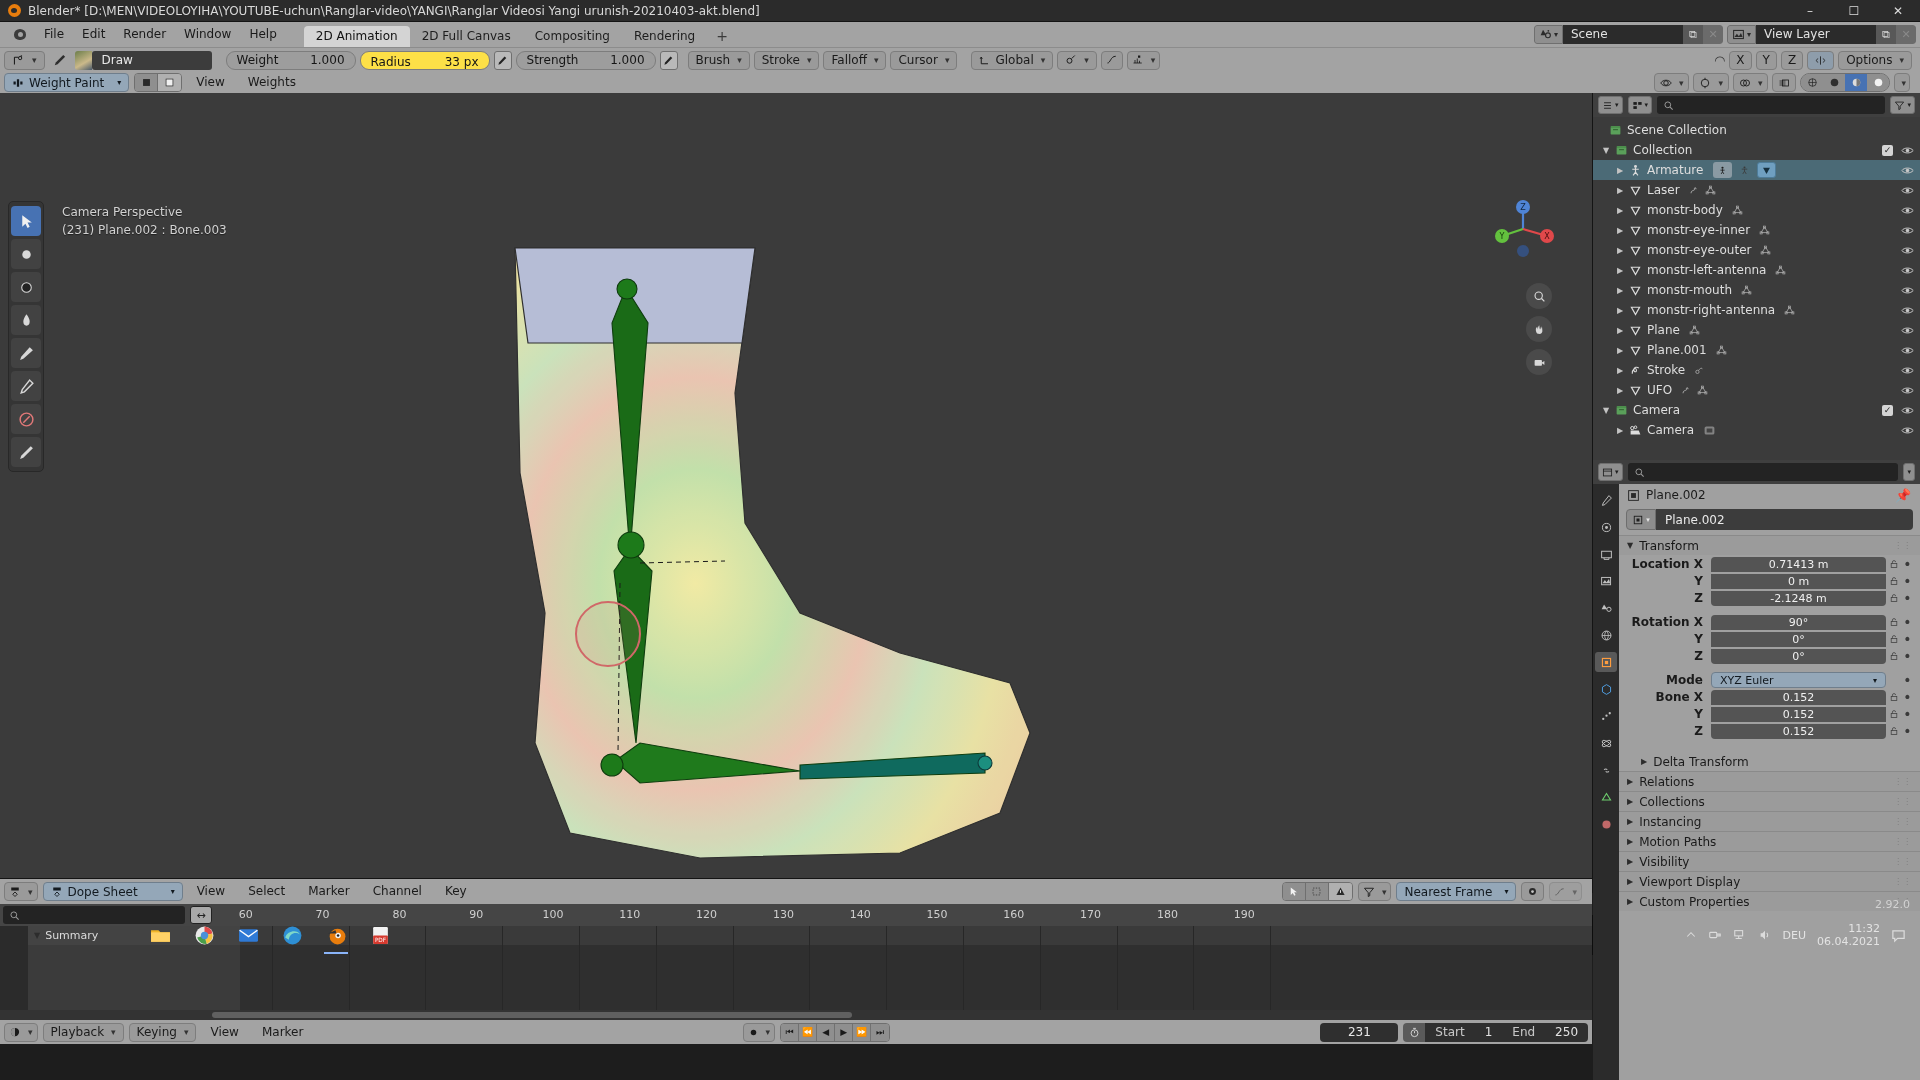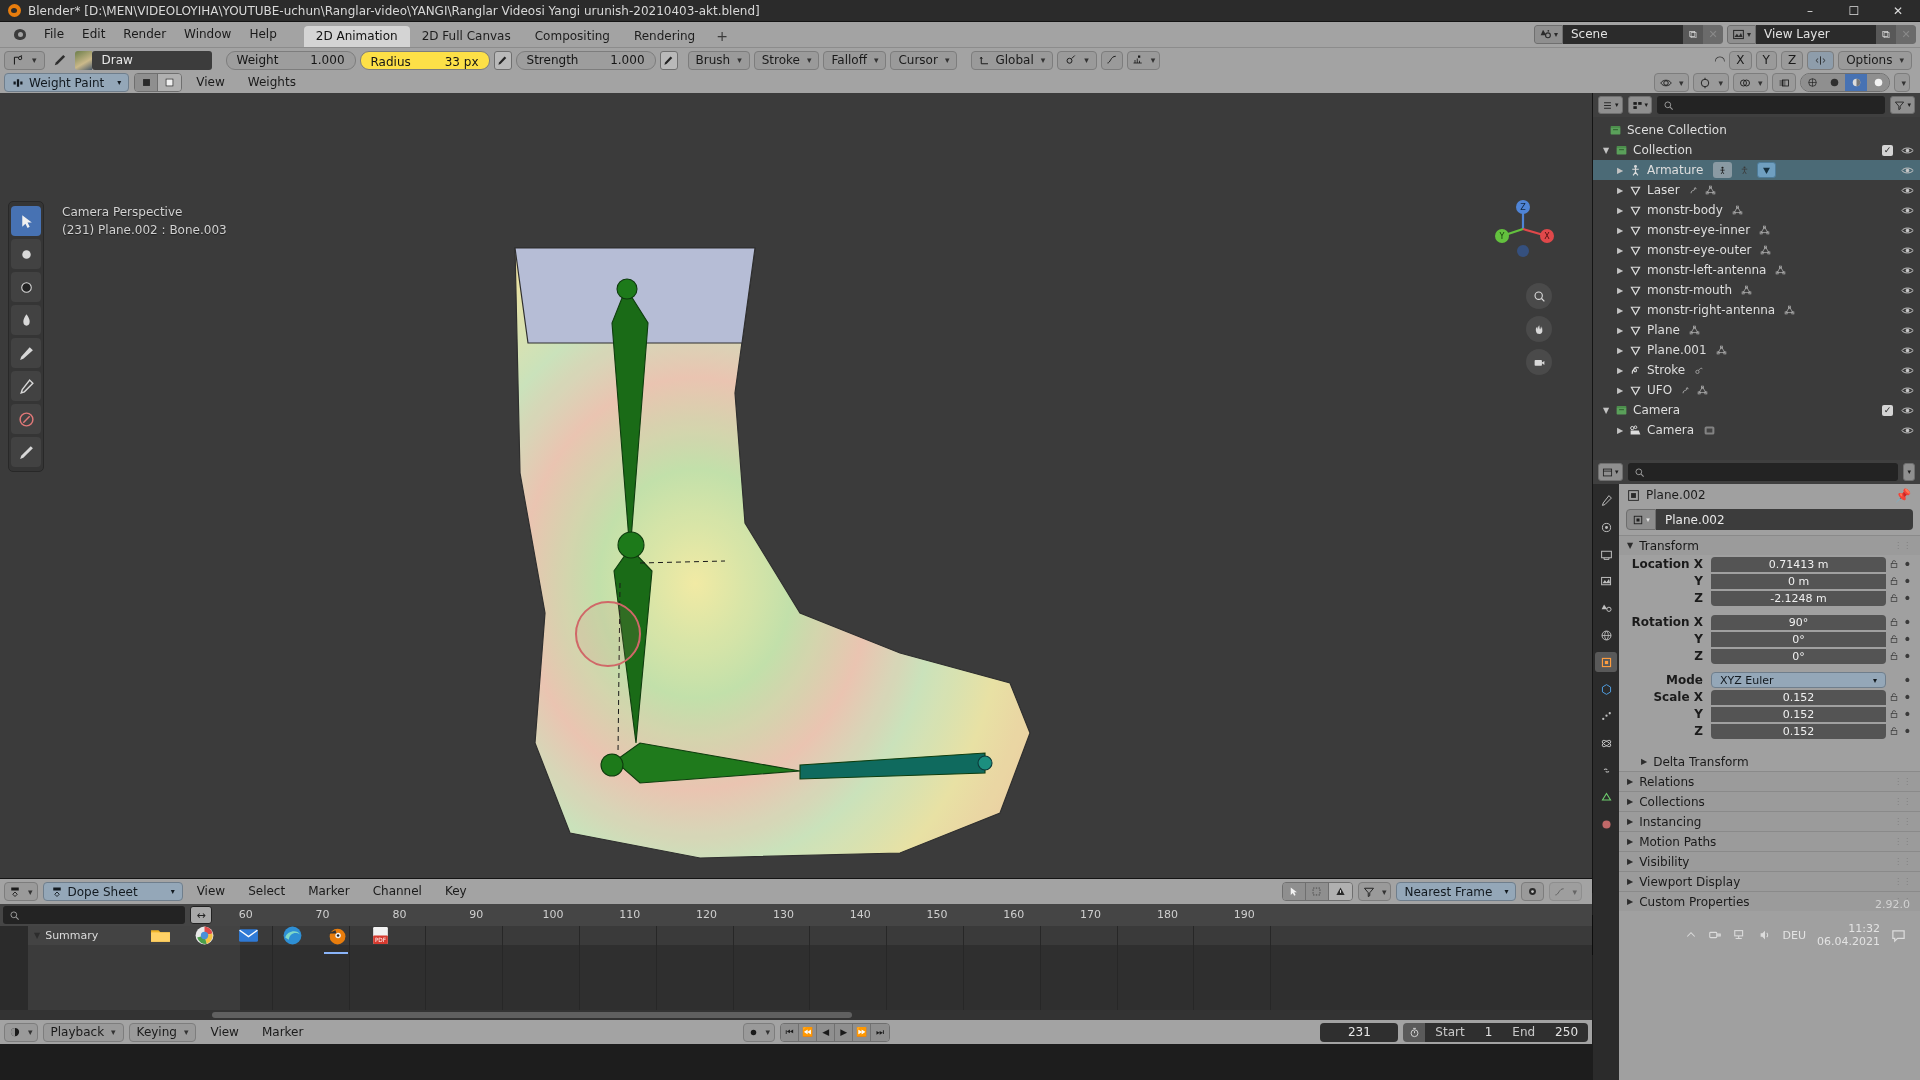--- a/index.html
+++ b/index.html
@@ -1380,21 +1380,21 @@
 
         <div class="prop-row">
           <div class="prop-label">Mode</div>
           <div class="prop-sel">XYZ Euler</div>
           <div class="lock"></div>
           <div class="anim-dot">•</div>
         </div>
 
         <div id="prop-scale">
             <div class="prop-row">
-              <div class="prop-label">Scale X</div>
+              <div class="prop-label">Bone X</div>
               <div class="prop-val first">0.152</div>
               <div class="lock">
                 <svg viewBox="0 0 16 16" width="10" height="10">
                   <rect x="3.5" y="7" width="9" height="6.5" fill="none" stroke="#3d3d3d" stroke-width="1.2"></rect>
                   <path d="M5.5 7 V5 A2.5 2.5 0 0 1 10.5 5" fill="none" stroke="#3d3d3d" stroke-width="1.2"></path>
                 </svg>
               </div>
               <div class="anim-dot">•</div>
             </div>
             <div class="prop-row">

